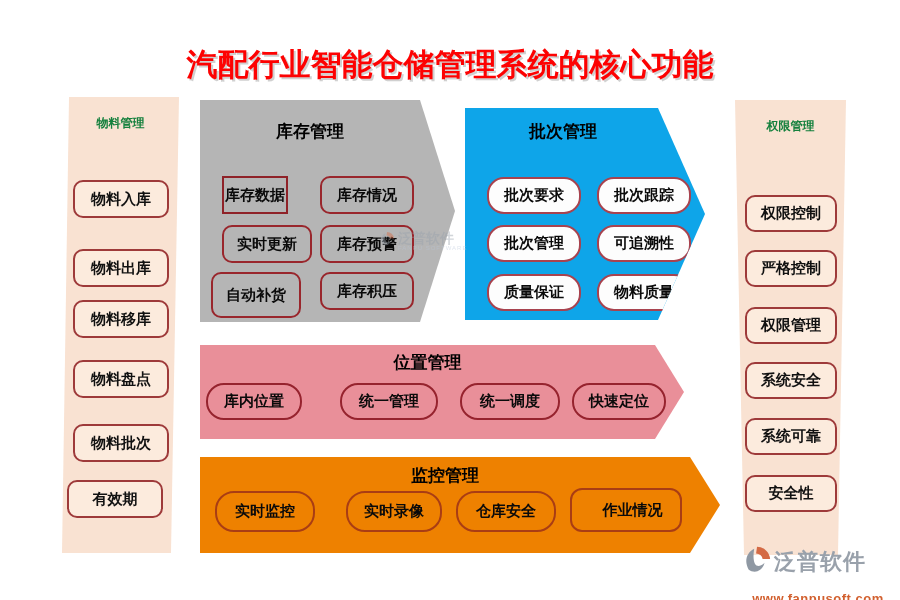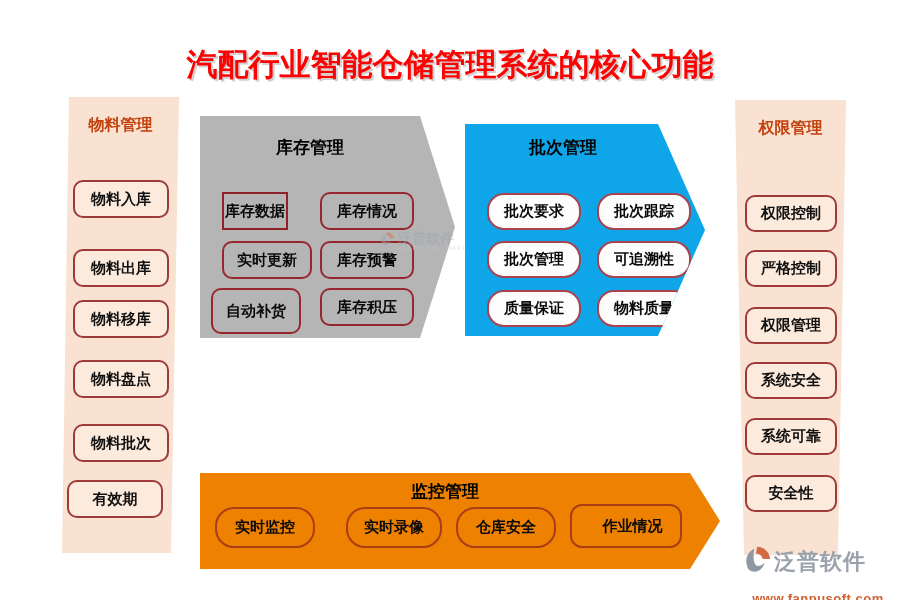--- a/index.html
+++ b/index.html
@@ -12,29 +12,29 @@
     font-size:31px;font-weight:bold;color:#fd0202;letter-spacing:0px;
     text-shadow:2px 2px 0 rgba(170,170,170,.55);
   }
   
   .side-panel{position:absolute;background:#f9e2d2;}
   .panel-left{left:62px;top:97px;width:117px;height:456px;
     clip-path:polygon(7px 0,117px 0,109px 456px,0 456px);}
   .panel-right{left:735px;top:100px;width:111px;height:455px;
     clip-path:polygon(0 0,111px 0,103px 455px,9px 455px);}
   .panel-title{position:absolute;left:0;top:18px;width:100%;text-align:center;
-    font-size:16px;font-weight:bold;color:#c2410c;}
+    font-size:12px;font-weight:bold;color:#15803d;}
   .side-btn{
     position:absolute;width:96px;height:38px;border:2px solid #9e3a3a;border-radius:10px;
     background:#fcebdd;display:flex;align-items:center;justify-content:center;
     font-size:15px;font-weight:bold;color:#111;box-sizing:border-box;
   }
   .panel-right .side-btn{width:92px;height:37px;}
   
-  .arrow{position:absolute;margin-top:16px;}
+  .arrow{position:absolute;}
   .arrow-gray{left:200px;top:100px;width:255px;height:222px;background:#b5b5b5;
     clip-path:polygon(0 0,220px 0,255px 111px,220px 222px,0 222px);}
   .arrow-white{left:465px;top:108px;width:240px;height:212px;background:#0ea5e9;
     clip-path:polygon(0 0,193px 0,240px 106px,193px 212px,0 212px);}
   .arrow-pink{left:200px;top:345px;width:484px;height:94px;background:#e98f99;
     clip-path:polygon(0 0,455px 0,484px 47px,455px 94px,0 94px);}
   .arrow-orange{left:200px;top:457px;width:520px;height:96px;background:#ee8100;
     clip-path:polygon(0 0,490px 0,520px 48px,490px 96px,0 96px);}
   .arrow-title{position:absolute;text-align:center;font-size:17px;font-weight:bold;color:#000;}
   .arrow-gray .arrow-title{left:0;top:20px;width:220px;}
@@ -91,20 +91,27 @@
   <div class="arrow arrow-white">
     <div class="arrow-title">批次管理</div>
     <div class="cell-btn" style="left:22px;top:69px;width:94px;height:37px">批次要求</div>
     <div class="cell-btn" style="left:132px;top:69px;width:94px;height:37px">批次跟踪</div>
     <div class="cell-btn" style="left:22px;top:117px;width:94px;height:37px">批次管理</div>
     <div class="cell-btn" style="left:132px;top:117px;width:94px;height:37px">可追溯性</div>
     <div class="cell-btn" style="left:22px;top:166px;width:94px;height:37px">质量保证</div>
     <div class="cell-btn" style="left:132px;top:166px;width:94px;height:37px">物料质量</div>
   </div>
 
+  <div class="arrow arrow-pink">
+    <div class="arrow-title">位置管理</div>
+    <div class="cell-btn" style="left:6px;top:38px;width:96px;height:37px">库内位置</div>
+    <div class="cell-btn" style="left:140px;top:38px;width:98px;height:37px">统一管理</div>
+    <div class="cell-btn" style="left:260px;top:38px;width:100px;height:37px">统一调度</div>
+    <div class="cell-btn" style="left:372px;top:38px;width:94px;height:37px">快速定位</div>
+  </div>
 
   <div class="arrow arrow-orange">
     <div class="arrow-title">监控管理</div>
     <div class="cell-btn" style="left:146px;top:34px;width:96px;height:41px">实时录像</div>
     <div class="cell-btn" style="left:15px;top:34px;width:100px;height:41px">实时监控</div>
     <div class="cell-btn" style="left:256px;top:34px;width:100px;height:41px">仓库安全</div>
     <div class="cell-btn rr" style="left:370px;top:31px;width:112px;height:44px">作业情况</div>
   </div>
 
   <div class="side-panel panel-right">

